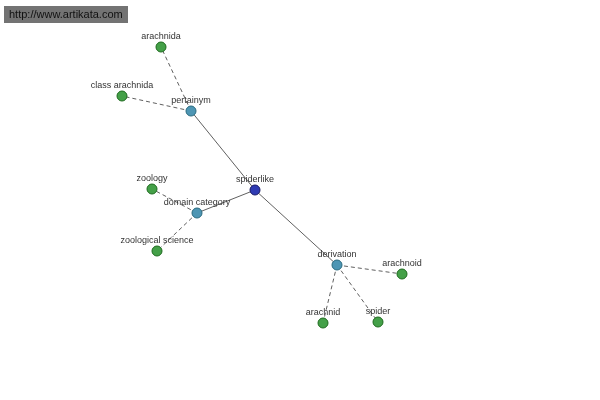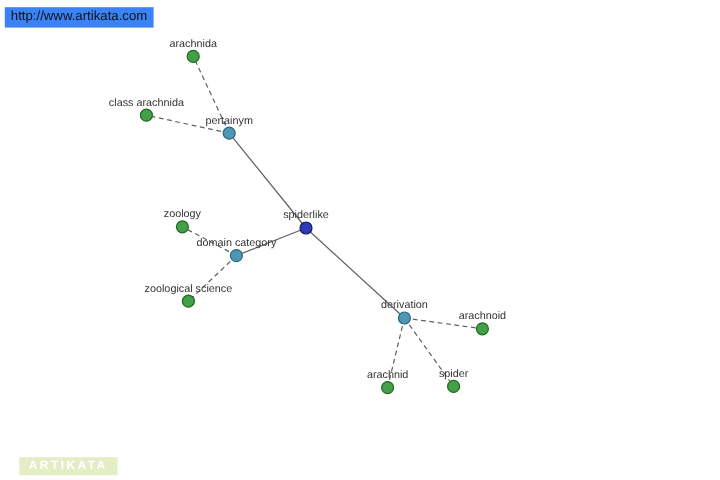--- a/index.html
+++ b/index.html
@@ -12,21 +12,21 @@
     position: relative;
     width: 600px;
     height: 400px;
     background: #ffffff;
     overflow: hidden;
   }
   .url-chip {
     position: absolute;
     top: 6px;
     left: 4px;
-    background: #3b82f6;
+    background: #737373;
     color: #111111;
     font-size: 11px;
     padding: 2px 5px;
     line-height: 1.2;
     white-space: nowrap;
     text-align: right;
   }
   .watermark {
     position: absolute;
     left: 16px;
@@ -85,15 +85,14 @@
       <circle cx="402" cy="274" r="5" fill="#44a048" stroke="#1e6b1e" stroke-width="1"></circle>
       <text x="402" y="266" text-anchor="middle" fill="#333333">arachnoid</text>
       <circle cx="323" cy="323" r="5" fill="#44a048" stroke="#1e6b1e" stroke-width="1"></circle>
       <text x="323" y="315" text-anchor="middle" fill="#333333">arachnid</text>
       <circle cx="378" cy="322" r="5" fill="#44a048" stroke="#1e6b1e" stroke-width="1"></circle>
       <text x="378" y="314" text-anchor="middle" fill="#333333">spider</text>
     </svg>
 
   <div class="url-chip">http://www.artikata.com</div>
 
-  <div class="watermark">ARTIKATA</div>
 
 </div>
 
 </body></html>

